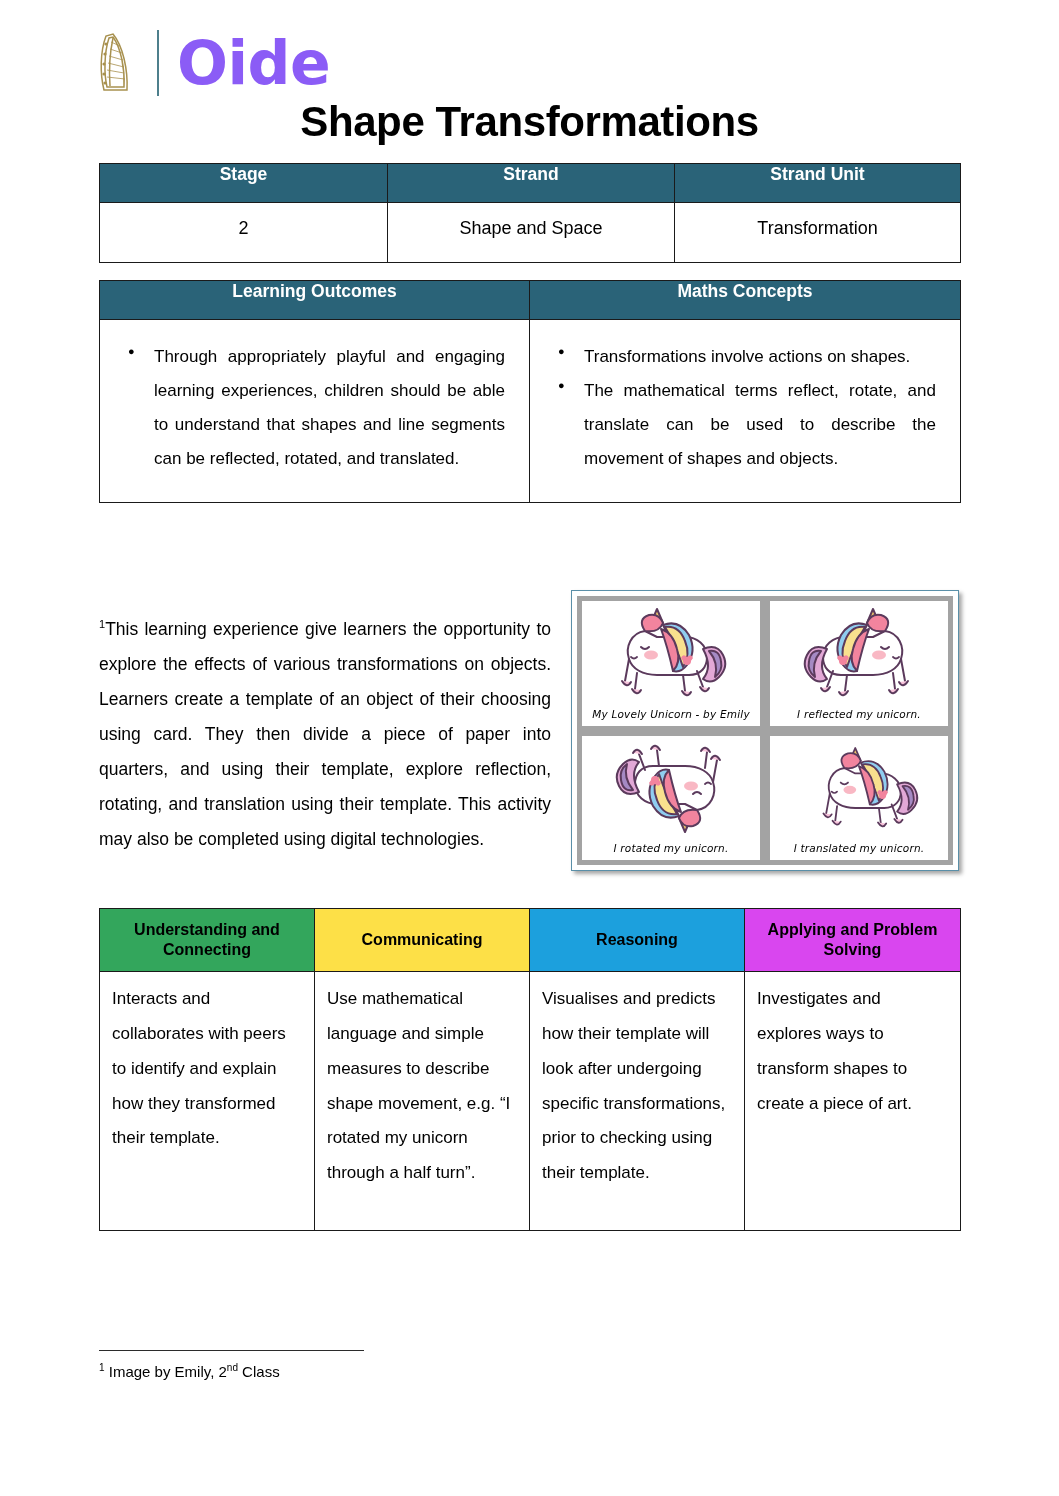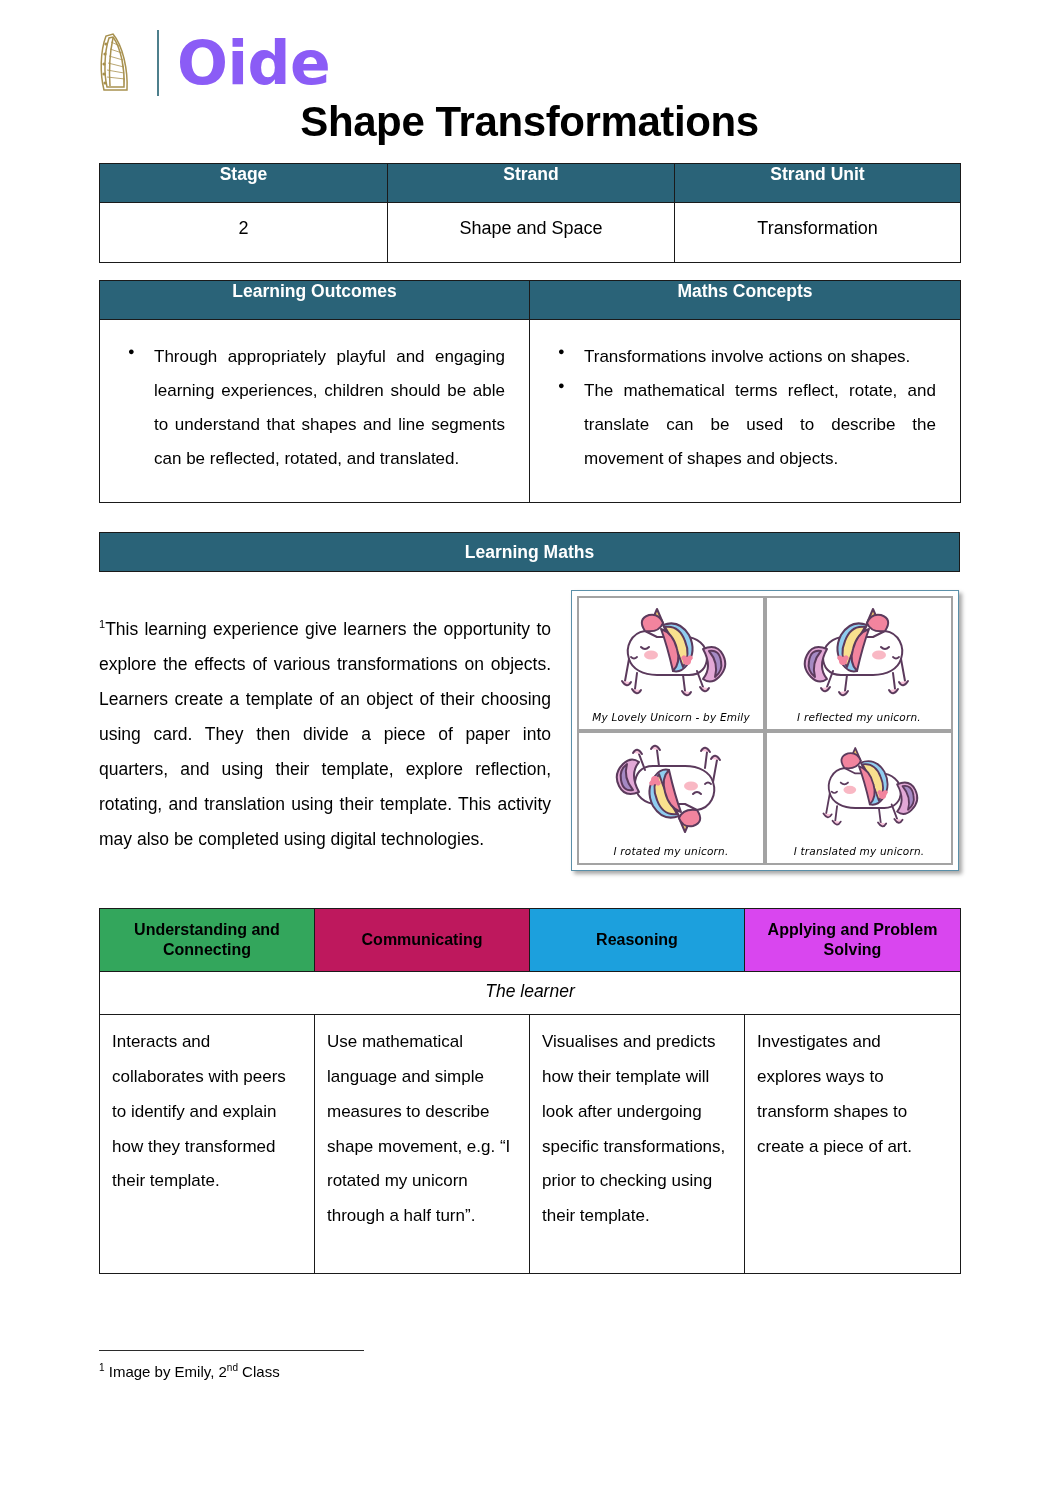--- a/index.html
+++ b/index.html
@@ -181,21 +181,21 @@
     width: 100%;
     height: 100%;
     display: grid;
     grid-template-columns: 1fr 1fr;
     grid-template-rows: 1fr 1fr;
     box-sizing: border-box;
   }
   .uni-cell {
     position: relative;
     box-sizing: border-box;
-    border: 2px solid #a3a3a3;
+    border: 5px solid #a3a3a3;
     display: flex;
     flex-direction: column;
     align-items: center;
     justify-content: flex-end;
     overflow: hidden;
   }
   .uni-art {
     flex: 1 1 auto;
     display: flex;
     align-items: center;
@@ -335,21 +335,20 @@
         <td class="body">
           <ul>
             <li>Transformations involve actions on shapes.</li>
             <li>The mathematical terms reflect, rotate, and translate can be used to describe the movement of shapes and objects.</li>
           </ul>
         </td>
       </tr>
     </tbody>
   </table>
 
-  <div id="banner-learning-maths">Learning Maths</div>
 
   <div id="intro-paragraph"><sup>1</sup><span>This learning experience give learners the opportunity to explore the effects of various transformations on objects. Learners create a template of an object of their choosing using card. They then divide a piece of paper into quarters, and using their template, explore reflection, rotating, and translation using their template. This activity may also be completed using digital technologies.</span></div>
 
   <div id="unicorn-figure">
     <div class="uni-grid">
 
       <div class="uni-cell">
         <div class="uni-art">
           <svg width="132" height="96" viewBox="0 0 132 96">
             <g stroke="#5b3a5c" stroke-width="2" fill="none" stroke-linecap="round" stroke-linejoin="round">
@@ -475,26 +474,23 @@
   <table class="tbl" id="table-elements">
     <colgroup>
         <col style="width:215px">
         <col style="width:215px">
         <col style="width:215px">
         <col style="width:216px">
       </colgroup>
     <tbody>
       <tr>
         <th style="background:#33a65c">Understanding and Connecting</th>
-        <th style="background:#be185d">Communicating</th>
+        <th style="background:#fde047">Communicating</th>
         <th style="background:#1ca0dd">Reasoning</th>
         <th style="background:#d946ef">Applying and Problem Solving</th>
-      </tr>
-      <tr class="learner-row">
-        <td colspan="4">The learner</td>
       </tr>
       <tr class="desc">
         <td>Interacts and collaborates with peers to identify and explain how they transformed their template.</td>
         <td>Use mathematical language and simple measures to describe shape movement, e.g. “I rotated my unicorn through a half turn”.</td>
         <td>Visualises and predicts how their template will look after undergoing specific transformations, prior to checking using their template.</td>
         <td>Investigates and explores ways to transform shapes to create a piece of art.</td>
       </tr>
     </tbody>
   </table>
 

